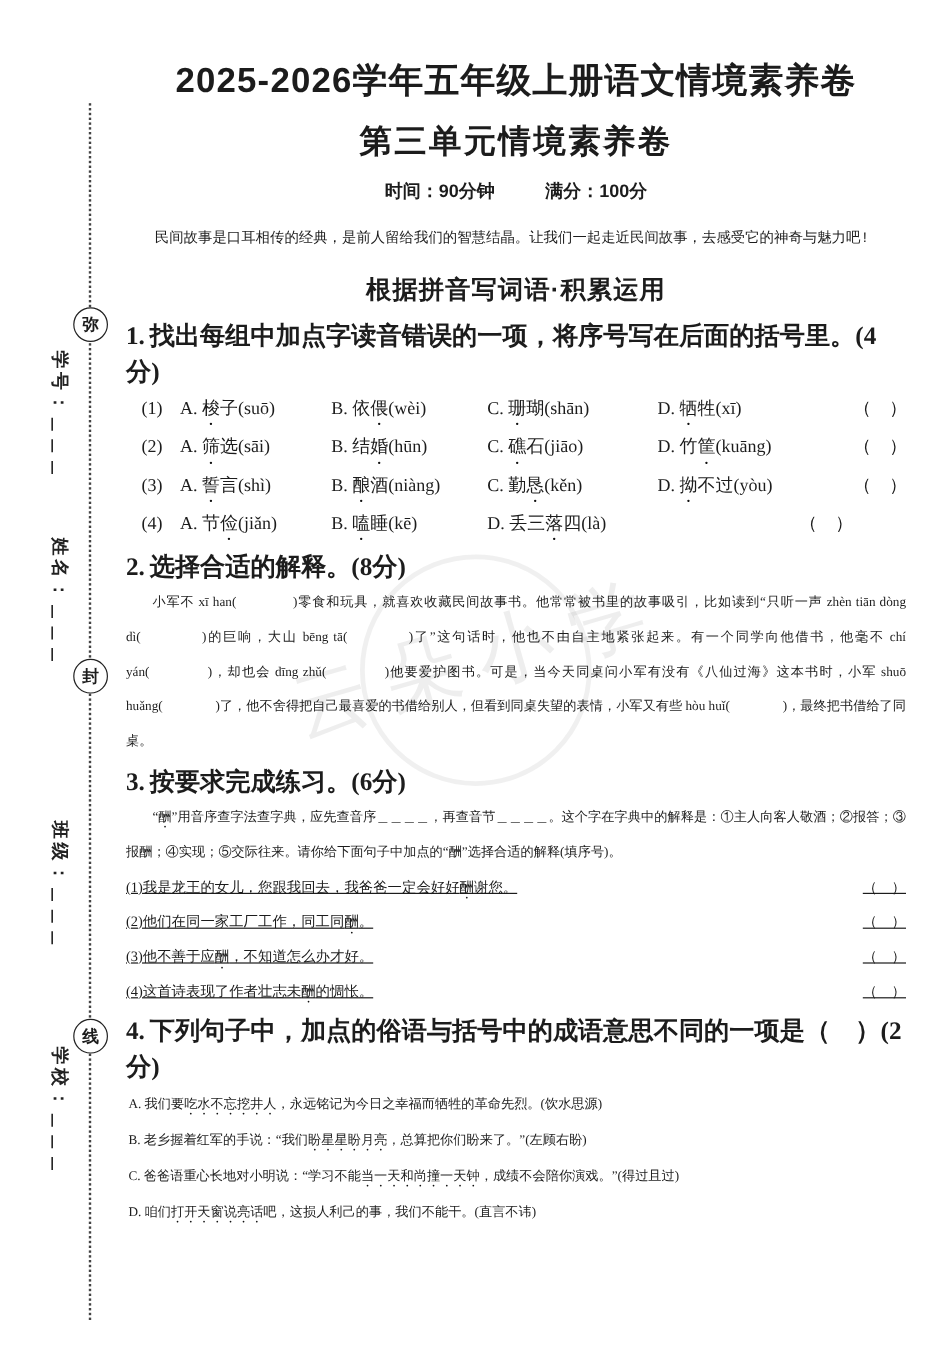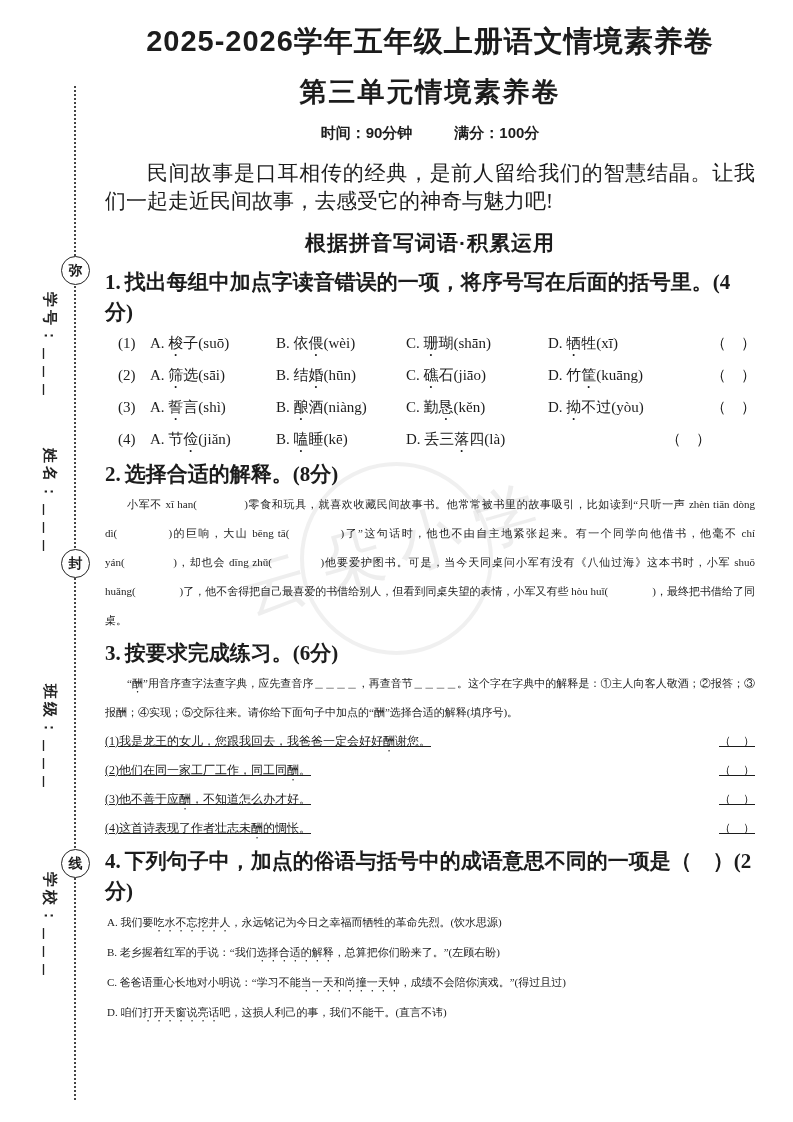--- a/index.html
+++ b/index.html
@@ -16,26 +16,26 @@
   .seal-line{position:absolute;left:74px;top:86px;bottom:22px;border-left:2px dotted #444;}
   .seal-circle{position:absolute;left:61px;width:27px;height:27px;border:1.5px solid #222;border-radius:50%;
                background:#fff;display:flex;align-items:center;justify-content:center;
                font-size:14px;font-weight:bold;font-family:"Liberation Sans",sans-serif;}
   .sc1{top:256px;} .sc2{top:549px;} .sc3{top:849px;}
   .seal-label{position:absolute;left:40px;writing-mode:vertical-lr;text-orientation:sideways;
               font-size:15px;font-weight:bold;letter-spacing:3px;color:#222;
               font-family:"Liberation Sans",sans-serif;white-space:nowrap;}
   .sl1{top:292px;} .sl2{top:448px;} .sl3{top:684px;} .sl4{top:872px;}
   
-  .content{position:relative;z-index:1;margin:0 38px 0 105px;padding-top:16px;}
+  .content{position:relative;z-index:1;margin:0 38px 0 105px;padding-top:42px;}
   .title1{font:bold 29px "Liberation Sans",sans-serif;text-align:center;margin:6px 0 12px;letter-spacing:1px;}
   .title2{font:bold 27px "Liberation Sans",sans-serif;text-align:center;margin:0 0 14px;letter-spacing:2px;}
   .meta{text-align:center;font:bold 15px "Liberation Sans",sans-serif;margin:4px 0 16px;}
   .meta .gap{display:inline-block;width:42px;}
-  .intro{font-size:21px;line-height:28px;text-indent:2em;text-align:justify;margin:0 0 8px;}
+  .intro{font-size:12px;line-height:28px;text-indent:2em;text-align:justify;margin:0 0 8px;font-family:Liberation Mono, monospace;}
   .section{font:bold 21px "Liberation Sans",sans-serif;text-align:center;margin:14px 0 10px;letter-spacing:1px;}
   .stem{font-family:Liberation Serif, serif;font-weight:bold;font-size:21px;line-height:30px;margin:3px 0 1px;}
   .qno{margin-right:4px;}
   .passage{font-size:11px;line-height:29px;text-indent:2em;text-align:justify;margin:0;}
   .q1row{display:grid;grid-template-columns:32px 126px 130px 142px 1fr 44px;align-items:baseline;
          padding-left:13px;font-size:15px;line-height:31px;}
   .q1row .bracket{text-align:right;}
   .q3item{display:flex;font-size:12px;line-height:29px;text-decoration:underline;}
   .q3item .txt{flex:1;}
   .q3item .bracket{width:46px;text-align:right;}
@@ -132,19 +132,19 @@
       </div>
       <div class="q3item">
         <span class="txt">(4)这首诗表现了作者壮志未<em class="dot">酬</em>的惆怅。</span>
         <span class="bracket">（　）</span>
       </div>
     </div>
 
     <div class="question">
       <p class="stem"><span class="qno">4.</span><span>下列句子中，加点的俗语与括号中的成语意思不同的一项是（　）(2分)</span></p>
       <p class="q4opt">A. 我们要<em class="dot">吃水不忘挖井人</em>，永远铭记为今日之幸福而牺牲的革命先烈。(饮水思源)</p>
-      <p class="q4opt">B. 老乡握着红军的手说：“我们<em class="dot">选择合适的解释</em>，总算把你们盼来了。”(左顾右盼)</p>
+      <p class="q4opt">B. 老乡握着红军的手说：“我们<em class="dot">盼星星盼月亮</em>，总算把你们盼来了。”(左顾右盼)</p>
       <p class="q4opt">C. 爸爸语重心长地对小明说：“学习不能<em class="dot">当一天和尚撞一天钟</em>，成绩不会陪你演戏。”(得过且过)</p>
       <p class="q4opt">D. 咱们<em class="dot">打开天窗说亮话</em>吧，这损人利己的事，我们不能干。(直言不讳)</p>
     </div>
 
   </main>
 </div>
 
 </body></html>

